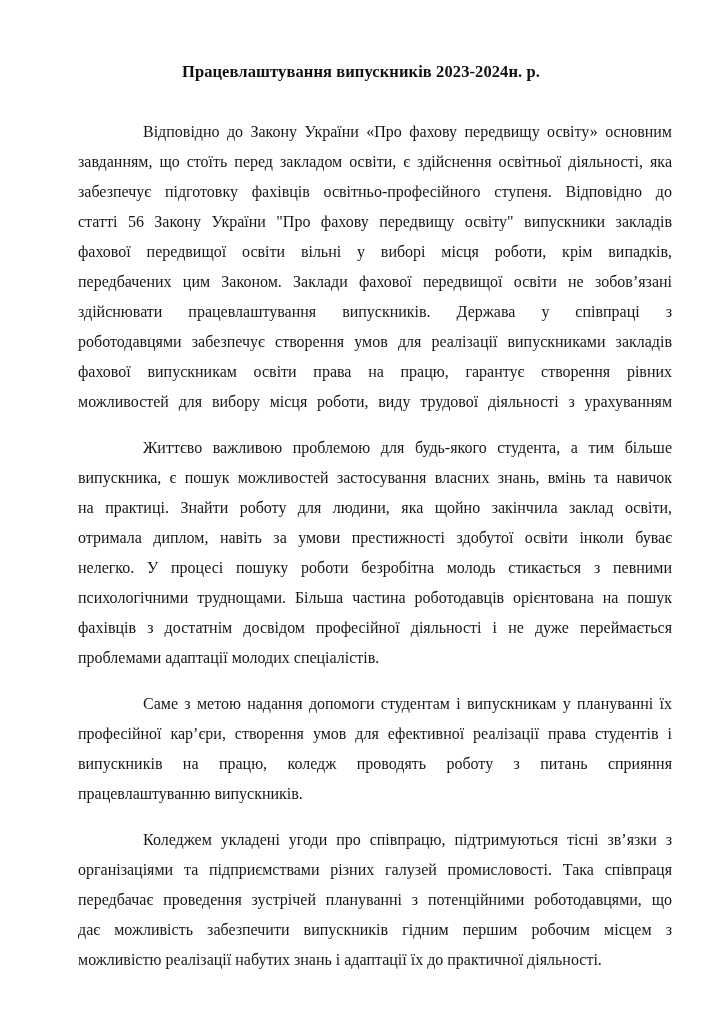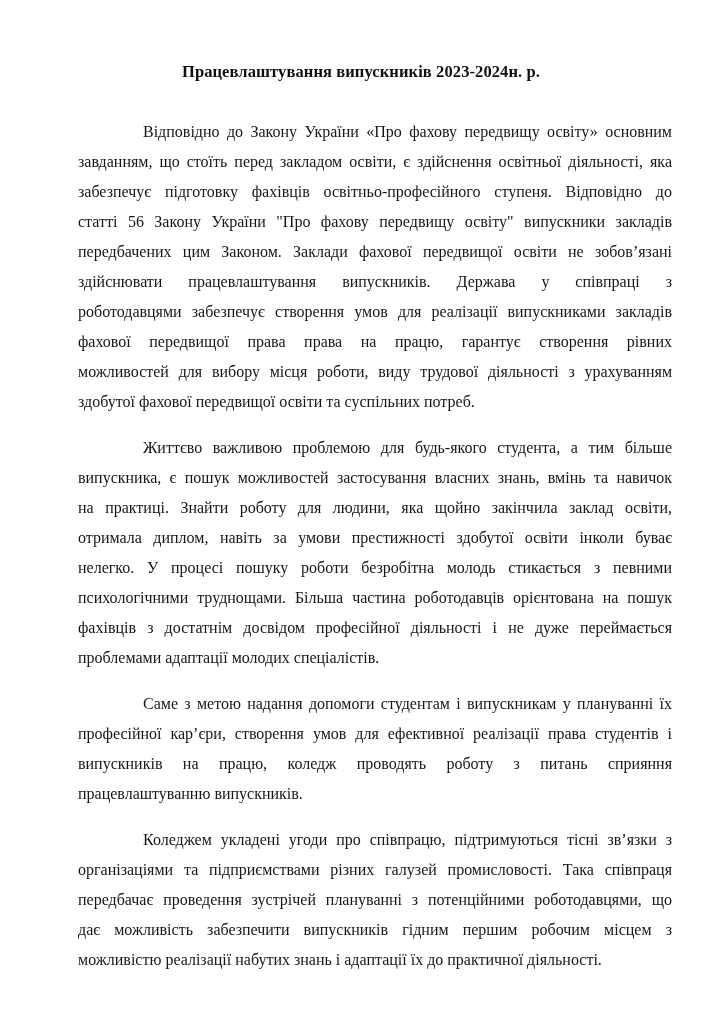--- a/index.html
+++ b/index.html
@@ -55,26 +55,26 @@
 <body>
 
 <div class="page">
   <div class="doc-title">Працевлаштування випускників 2023-2024н. р.</div>
   <div id="doc-body">
       <div class="para">
         <div class="line first">Відповідно до Закону України «Про фахову передвищу освіту» основним</div>
         <div class="line">завданням, що стоїть перед закладом освіти, є здійснення освітньої діяльності, яка</div>
         <div class="line">забезпечує підготовку фахівців освітньо-професійного ступеня. Відповідно до</div>
         <div class="line">статті 56 Закону України "Про фахову передвищу освіту" випускники закладів</div>
+        <div class="line">фахової передвищої освіти вільні у виборі місця роботи, крім випадків,</div>
         <div class="line">передбачених цим Законом. Заклади фахової передвищої освіти не зобов’язані</div>
         <div class="line">здійснювати працевлаштування випускників. Держава у співпраці з</div>
         <div class="line">роботодавцями забезпечує створення умов для реалізації випускниками закладів</div>
-        <div class="line">фахової передвищої права права на працю, гарантує створення рівних</div>
+        <div class="line">фахової випускникам освіти права на працю, гарантує створення рівних</div>
         <div class="line">можливостей для вибору місця роботи, виду трудової діяльності з урахуванням</div>
-        <div class="line last">здобутої фахової передвищої освіти та суспільних потреб.</div>
       </div>
       <div class="para">
         <div class="line first">Життєво важливою проблемою для будь-якого студента, а тим більше</div>
         <div class="line">випускника, є пошук можливостей застосування власних знань, вмінь та навичок</div>
         <div class="line">на практиці. Знайти роботу для людини, яка щойно закінчила заклад освіти,</div>
         <div class="line">отримала диплом, навіть за умови престижності здобутої освіти інколи буває</div>
         <div class="line">нелегко. У процесі пошуку роботи безробітна молодь стикається з певними</div>
         <div class="line">психологічними труднощами. Більша частина роботодавців орієнтована на пошук</div>
         <div class="line">фахівців з достатнім досвідом професійної діяльності і не дуже переймається</div>
         <div class="line last">проблемами адаптації молодих спеціалістів.</div>

